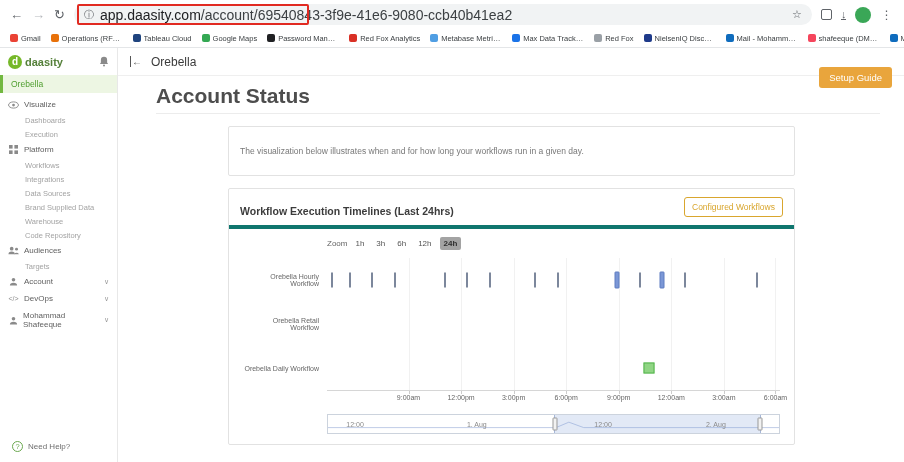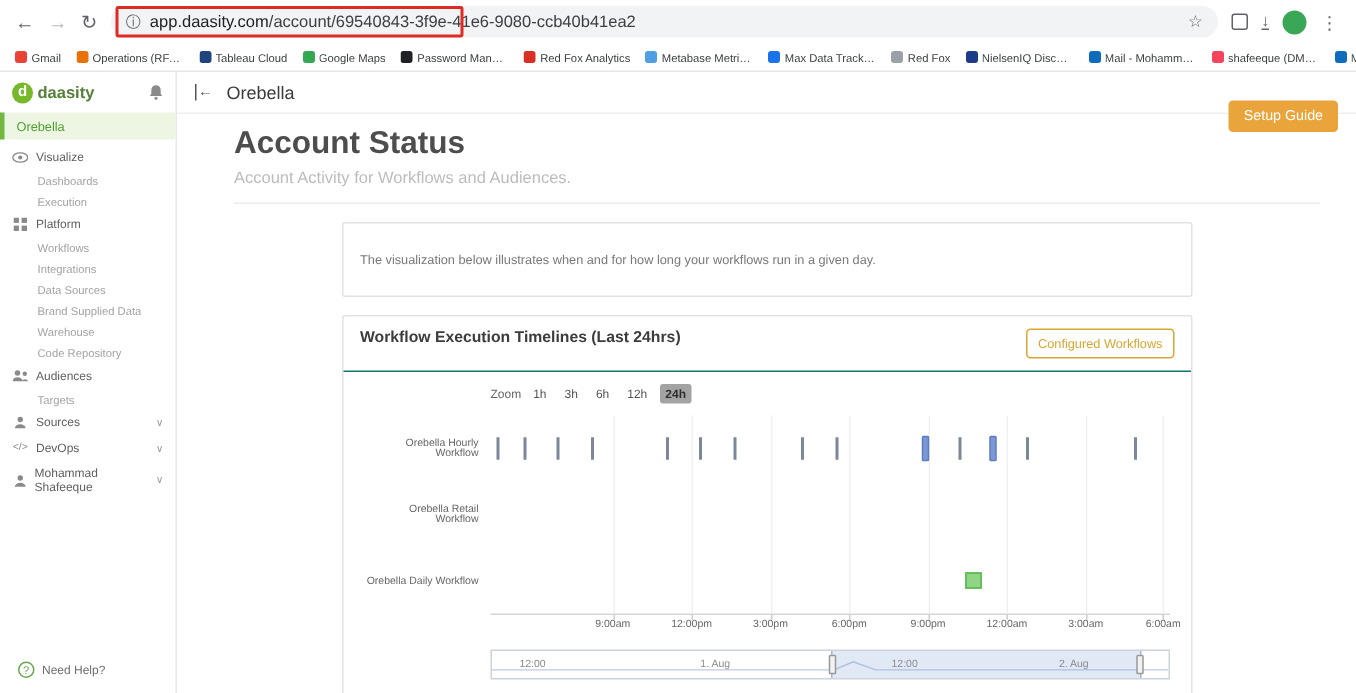--- a/index.html
+++ b/index.html
@@ -6,21 +6,21 @@
   html,body { width:904px; height:462px; overflow:hidden; background:#fff;
     font-family:"Liberation Sans", sans-serif; color:#333; }
 
   
   .browser-toolbar { height:29px; display:flex; align-items:center; padding:0 10px; gap:9px; background:#fff; }
   .nav-ico { color:#5f6368; font-size:13px; line-height:1; cursor:pointer; }
   .nav-ico.dim { color:#b6b9bd; }
   .url-bar { flex:1; max-width:738px; height:21px; background:#f1f3f4; border-radius:11px;
     display:flex; align-items:center; gap:6px; padding:0 10px; position:relative; }
   .tune-ico { color:#5f6368; font-size:10px; }
-  .url-text { font-size:11px; color:#202124; white-space:nowrap; overflow:hidden; }
+  .url-text { font-size:14px; color:#202124; white-space:nowrap; overflow:hidden; }
   .url-text .path { color:#3c4043; }
   .url-highlight { position:absolute; left:3px; top:0; height:21px; width:232px;
     border:2px solid #e12a21; border-radius:2px; pointer-events:none; }
   .star-ico { margin-left:auto; color:#5f6368; font-size:11px; }
   .sq-ico { width:11px; height:11px; border:1.5px solid #5f6368; border-radius:2px; }
   .dl-ico { color:#5f6368; font-size:11px; border-bottom:1.5px solid #5f6368; line-height:10px; }
   .avatar { width:16px; height:16px; border-radius:50%; background:#3aa757; }
   .menu-ico { color:#5f6368; font-size:12px; }
 
   .bookmarks-bar { height:19px; display:flex; align-items:center; gap:10px; padding:0 10px;
@@ -58,21 +58,21 @@
 
   .main { flex:1; padding:8px 24px 0 38px; overflow:hidden; }
   .page-title { font-size:21px; font-weight:600; color:#4d4d4d; margin-bottom:5px; }
   .page-sub { font-size:11px; color:#bcbcbc; margin-bottom:10px; }
   .divider { border:none; border-top:1px solid #ececec; margin-bottom:12px; }
 
   .section { margin-left:72px; width:567px; }
   .section-title { color:#d9a62e; font-size:11.5px; font-weight:bold; margin-bottom:8px; }
   .card { border:1px solid #e2e2e2; border-radius:2px; background:#fff; }
   .card.info { padding:19px 11px; font-size:8.5px; color:#787878; margin-bottom:12px; }
-  .chart-head { display:flex; align-items:flex-start; justify-content:space-between; padding:8px 11px; border-bottom:1px solid #0f766e; }
+  .chart-head { display:flex; align-items:flex-end; justify-content:space-between; padding:8px 11px; border-bottom:4px solid #0f766e; }
   .chart-title { font-size:10.5px; font-weight:bold; color:#3c3c3c; }
   .config-btn { border:1px solid #d9a62e; color:#d9a62e; background:#fff; border-radius:3px;
     font-size:8.5px; padding:4px 7px; cursor:pointer; font-family:inherit; }
 
   .chart-body { padding:8px 14px 10px; }
   .zoom-row { display:flex; align-items:center; gap:4px; margin:0 0 8px 84px; font-size:8px; color:#666; }
   .zoom-btn { border:none; background:transparent; font-size:8px; color:#555; padding:2px 4px;
     border-radius:2px; cursor:pointer; font-family:inherit; }
   .zoom-btn.active { background:#a3a3a3; font-weight:bold; color:#2e2e2e; }
 
@@ -238,21 +238,21 @@
       </div>
       <div class="sub-item">Targets</div>
 
       <div class="section-head">
         <span class="s-ico">
             <svg class="mini" width="9" height="9" viewBox="0 0 10 10">
               <circle cx="5" cy="3" r="2"></circle>
               <path d="M1 9.5a4 3 0 0 1 8 0z"></path>
             </svg>
           </span>
-        <span>Sources</span>
+        <span>Account</span>
         <span class="chev">∨</span>
       </div>
 
       <div class="section-head">
         <span class="s-ico" style="font-size:7px;color:#8a8a8a;">&lt;/&gt;</span>
         <span>DevOps</span>
         <span class="chev">∨</span>
       </div>
 
       <div class="section-head">
@@ -275,21 +275,20 @@
 
   <div class="content-col">
     <header class="app-header">
       <span class="collapse-ico">←</span>
       <span class="header-title">Orebella</span>
       <button class="setup-btn">Setup Guide</button>
     </header>
 
     <main class="main">
       <div class="page-title">Account Status</div>
-      <div class="page-sub">Account Activity for Workflows and Audiences.</div>
       <hr class="divider">
 
       <div class="section">
 
         <div class="card info">The visualization below illustrates when and for how long your workflows run in a given day.</div>
 
         <div class="card">
           <div class="chart-head">
             <span class="chart-title">Workflow Execution Timelines (Last 24hrs)</span>
             <button class="config-btn">Configured Workflows</button>

